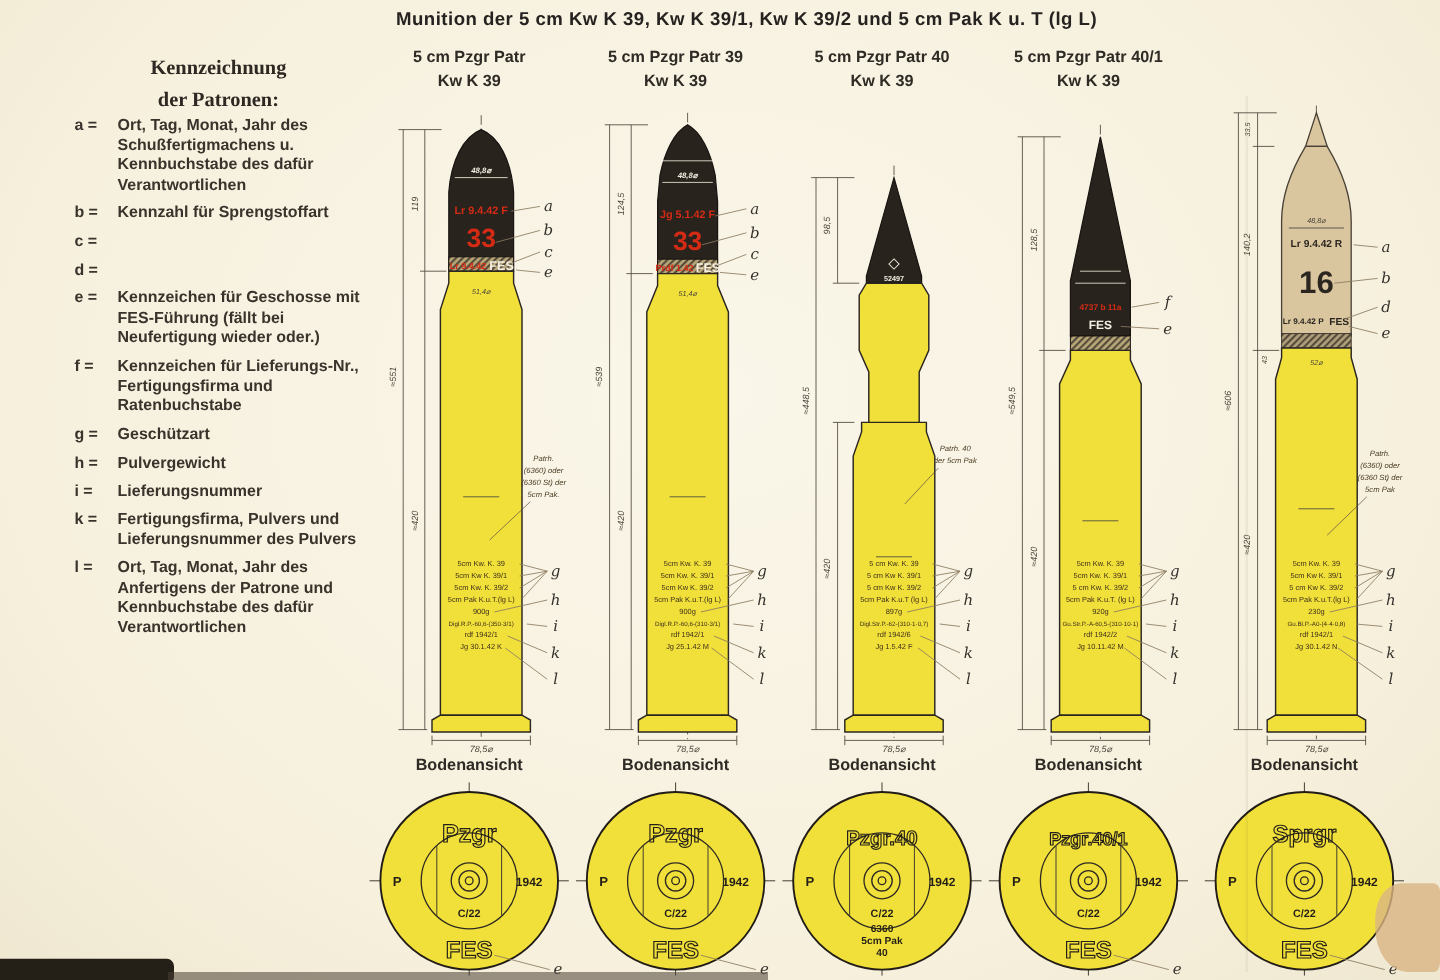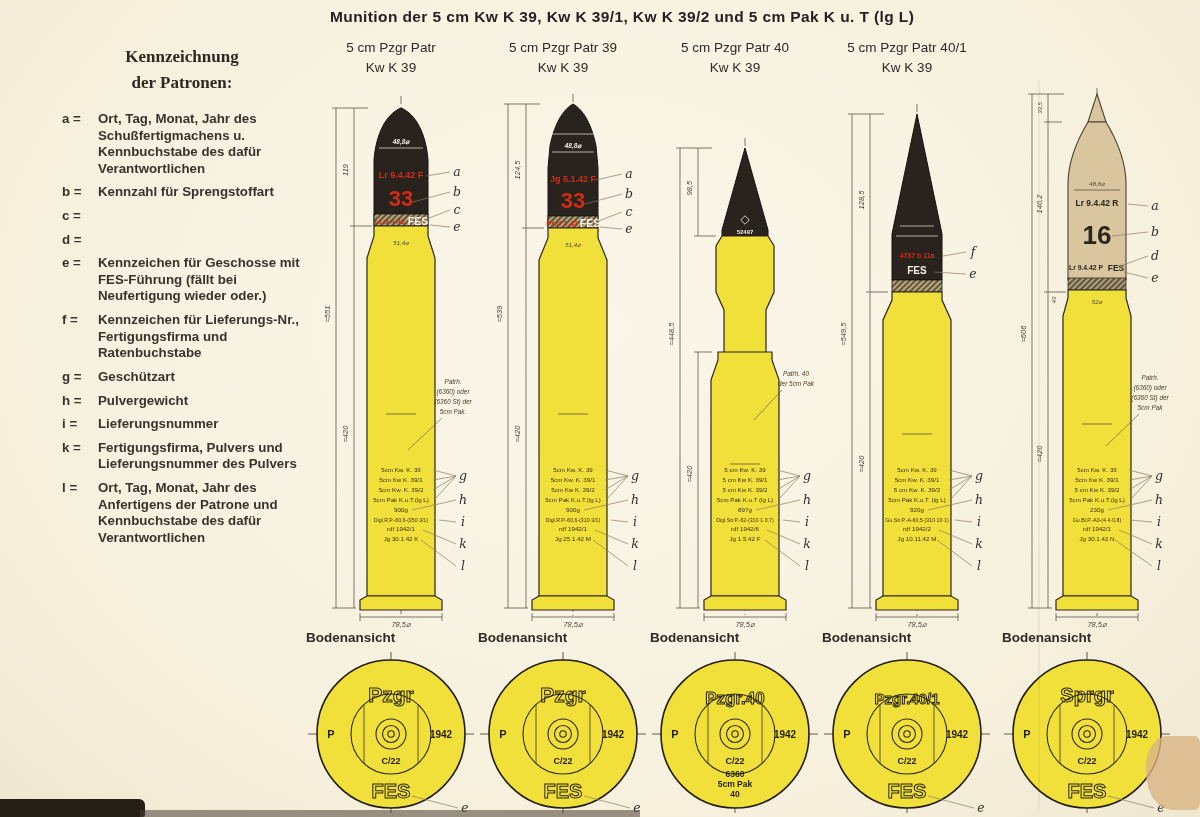--- a/index.html
+++ b/index.html
@@ -3,27 +3,27 @@
 <meta charset="utf-8">
 <style>
   html,body{margin:0;padding:0;background:#888;}
   .page{position:relative;width:1200px;height:817px;overflow:hidden;
         background:#f8f3e3;
         background-image:radial-gradient(ellipse at 50% 40%, #faf6e9 0%, #f6f0dd 70%, #efe7d0 100%);
         font-family:"Liberation Sans",sans-serif;color:#2e2a24;}
   .title{position:absolute;left:330px;top:8px;width:820px;text-align:left;
          font-weight:bold;font-size:15.5px;letter-spacing:.4px;color:#262220;}
   .legend{position:absolute;left:62px;top:44px;width:240px;color:#39332c;}
-  .legend h2{margin:0 0 16px 0;text-align:center;font-family:"Liberation Serif",serif;
+  .legend h2{margin:0 0 1px 0;text-align:center;font-family:"Liberation Serif",serif;
              font-size:17px;line-height:1.5;color:#2d2822;}
   .litem{display:flex;margin-bottom:7px;font-size:13.3px;line-height:1.25;font-weight:bold;}
   .litem .k{flex:0 0 36px;}
   .litem .t{flex:1;}
-  .colhead{position:absolute;top:38px;text-align:center;font-weight:normal;font-size:13.5px;line-height:1.5;}
-  .bheading{position:absolute;top:630px;width:170px;text-align:left;font-weight:bold;font-size:13.5px;}
+  .colhead{position:absolute;top:38px;text-align:center;font-weight:bold;font-size:13.5px;line-height:1.5;}
+  .bheading{position:absolute;top:630px;width:170px;text-align:center;font-weight:bold;font-size:13.5px;}
   svg{position:absolute;overflow:visible;}
   svg text{font-family:"Liberation Sans",sans-serif;}
   .yel{fill:#f1e03a;stroke:#2b2620;stroke-width:1.2;}
   .blkp{fill:#29231e;stroke:#171310;stroke-width:1;}
   .tanp{fill:#d9c59e;stroke:#4a4136;stroke-width:1.1;}
   .axis{stroke:#4a443a;stroke-width:.7;stroke-dasharray:8 3 1 3;fill:none;}
   .dim{stroke:#4a443a;stroke-width:.7;fill:none;}
   .dimw{stroke:#efe9da;stroke-width:.7;fill:none;}
   .dimt{fill:#4a443a;font-size:7.5px;font-style:italic;text-anchor:middle;}
   .dimts{fill:#4a443a;font-size:6px;font-style:italic;text-anchor:middle;}

